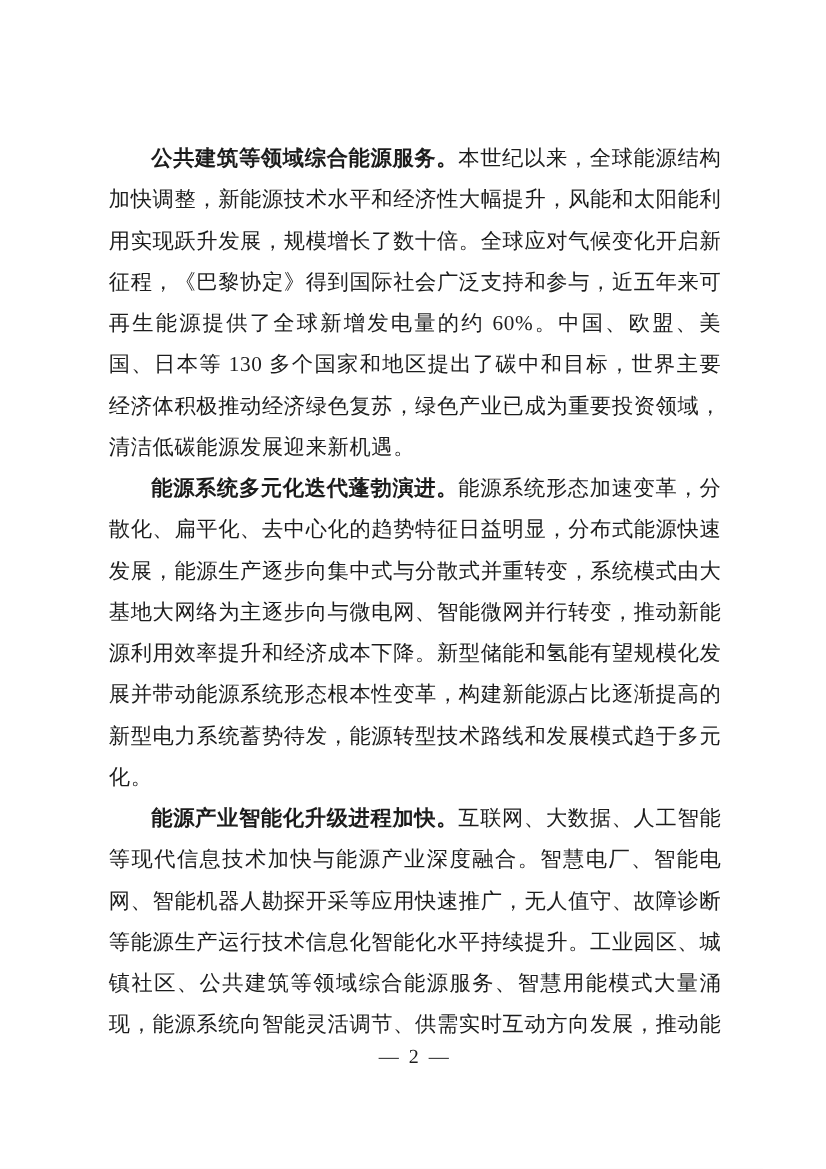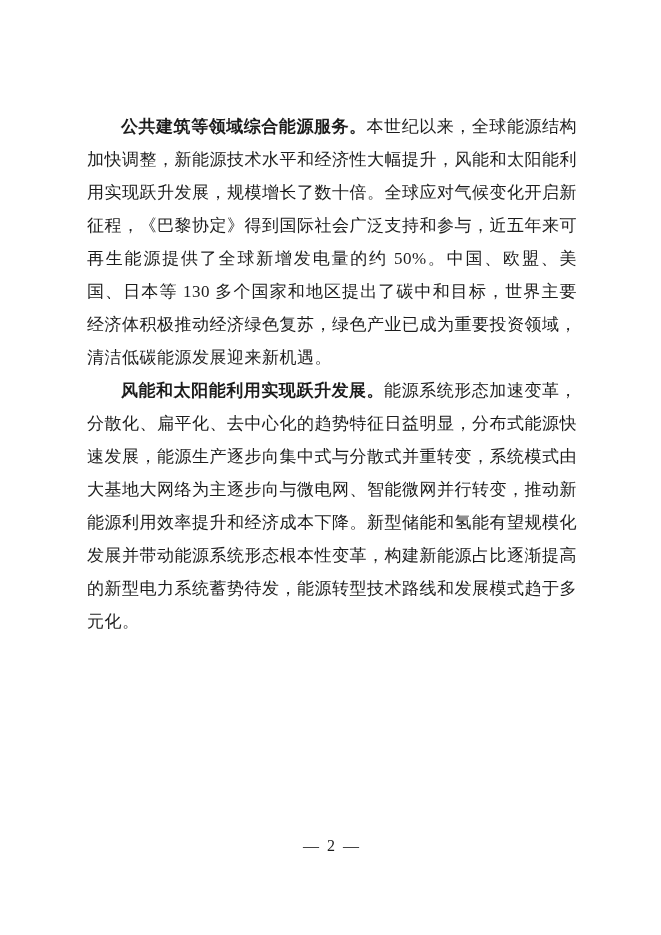--- a/index.html
+++ b/index.html
@@ -49,17 +49,18 @@
     line-height: 24px;
     letter-spacing: 2px;
     color: #1c1c1c;
   }
 </style>
 </head>
 <body>
 
 <div class="page">
   <div class="content">
-    <p><span class="lead">公共建筑等领域综合能源服务。</span><span>本世纪以来，全球能源结构加快调整，新能源技术水平和经济性大幅提升，风能和太阳能利用实现跃升发展，规模增长了数十倍。全球应对气候变化开启新征程，《巴黎协定》得到国际社会广泛支持和参与，近五年来可再生能源提供了全球新增发电量的约 50%。中国、欧盟、美国、日本等 130 多个国家和地区提出了碳中和目标，世界主要经济体积极推动经济绿色复苏，绿色产业已成为重要投资领域，清洁低碳能源发展迎来新机遇。</span></p>
-    <p><span class="lead">风能和太阳能利用实现跃升发展。</span><span>能源系统形态加速变革，分散化、扁平化、去中心化的趋势特征日益明显，分布式能源快速发展，能源生产逐步向集中式与分散式并重转变，系统模式由大基地大网络为主逐步向与微电网、智能微网并行转变，推动新能源利用效率提升和经济成本下降。新型储能和氢能有望规模化发展并带动能源系统形态根本性变革，构建新能源占比逐渐提高的新型电力系统蓄势待发，能源转型技术路线和发展模式趋于多元化。</span></p>
+    <p><span class="lead">公共建筑等领域综合能源服务。</span><span>本世纪以来，全球能源结构加快调整，新能源技术水平和经济性大幅提升，风能和太阳能利用实现跃升发展，规模增长了数十倍。全球应对气候变化开启新征程，《巴黎协定》得到国际社会广泛支持和参与，近五年来可再生能源提供了全球新增发电量的约 60%。中国、欧盟、美国、日本等 130 多个国家和地区提出了碳中和目标，世界主要经济体积极推动经济绿色复苏，绿色产业已成为重要投资领域，清洁低碳能源发展迎来新机遇。</span></p>
+    <p><span class="lead">能源系统多元化迭代蓬勃演进。</span><span>能源系统形态加速变革，分散化、扁平化、去中心化的趋势特征日益明显，分布式能源快速发展，能源生产逐步向集中式与分散式并重转变，系统模式由大基地大网络为主逐步向与微电网、智能微网并行转变，推动新能源利用效率提升和经济成本下降。新型储能和氢能有望规模化发展并带动能源系统形态根本性变革，构建新能源占比逐渐提高的新型电力系统蓄势待发，能源转型技术路线和发展模式趋于多元化。</span></p>
+    <p><span class="lead">能源产业智能化升级进程加快。</span><span>互联网、大数据、人工智能等现代信息技术加快与能源产业深度融合。智慧电厂、智能电网、智能机器人勘探开采等应用快速推广，无人值守、故障诊断等能源生产运行技术信息化智能化水平持续提升。工业园区、城镇社区、公共建筑等领域综合能源服务、智慧用能模式大量涌现，能源系统向智能灵活调节、供需实时互动方向发展，推动能</span></p>
   </div>
   <div class="page-number">— 2 —</div>
 </div>
 
 </body></html>

